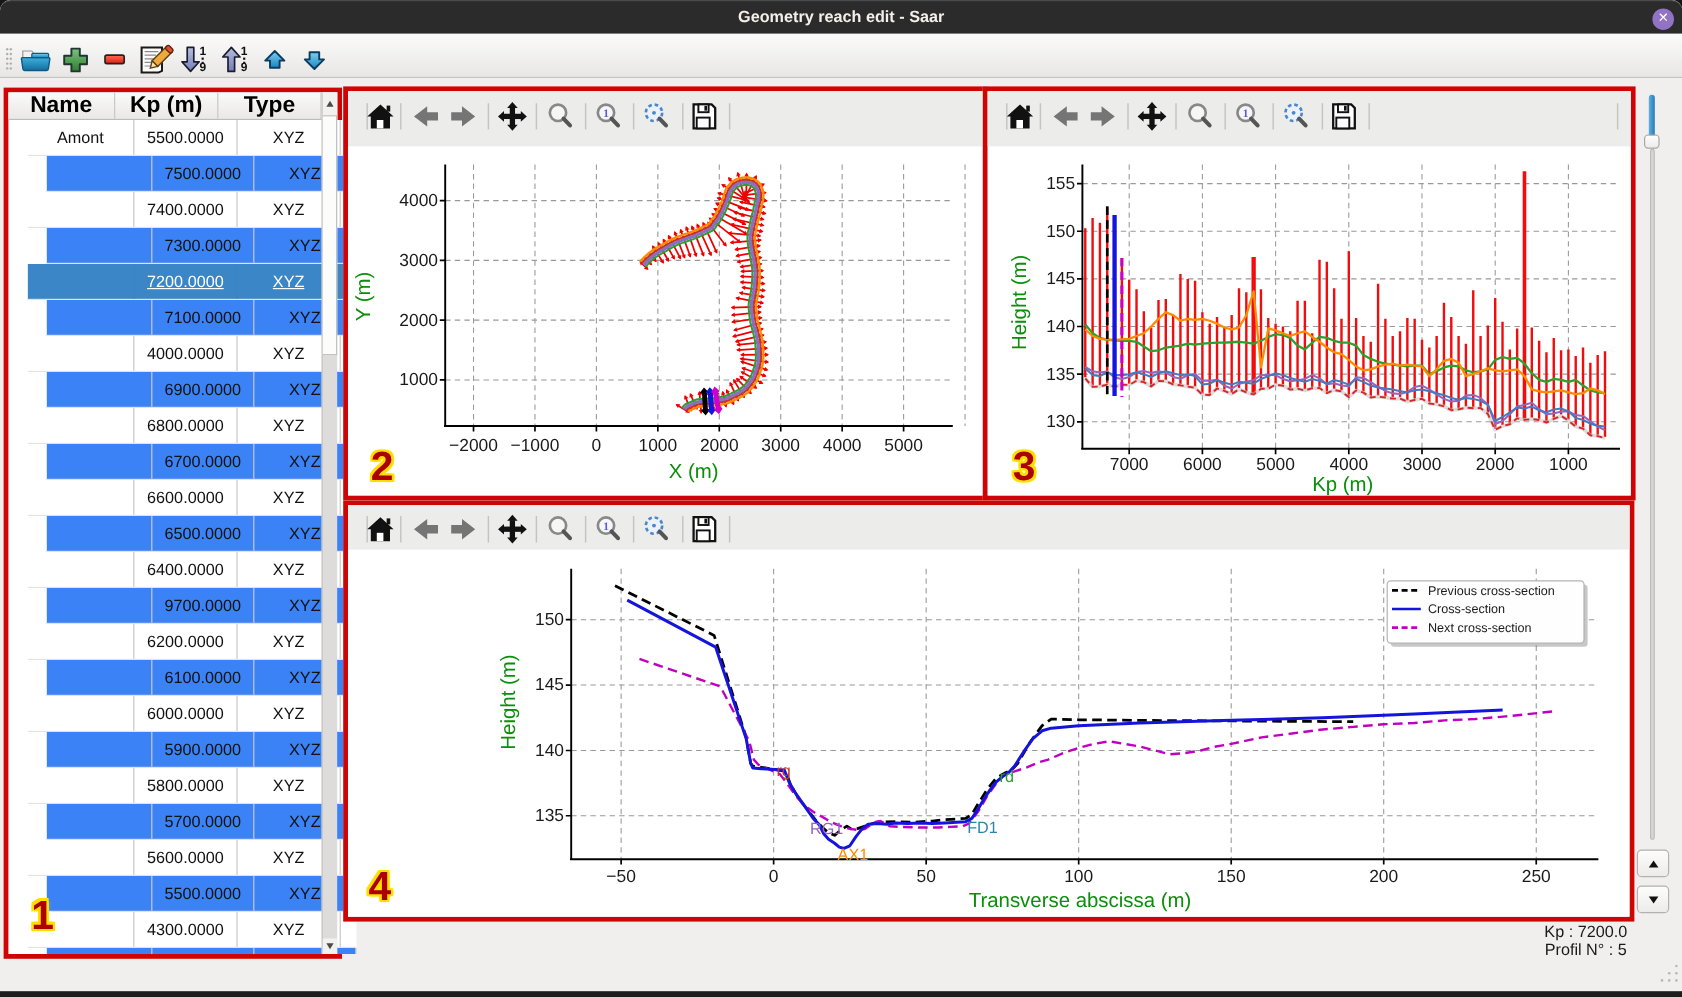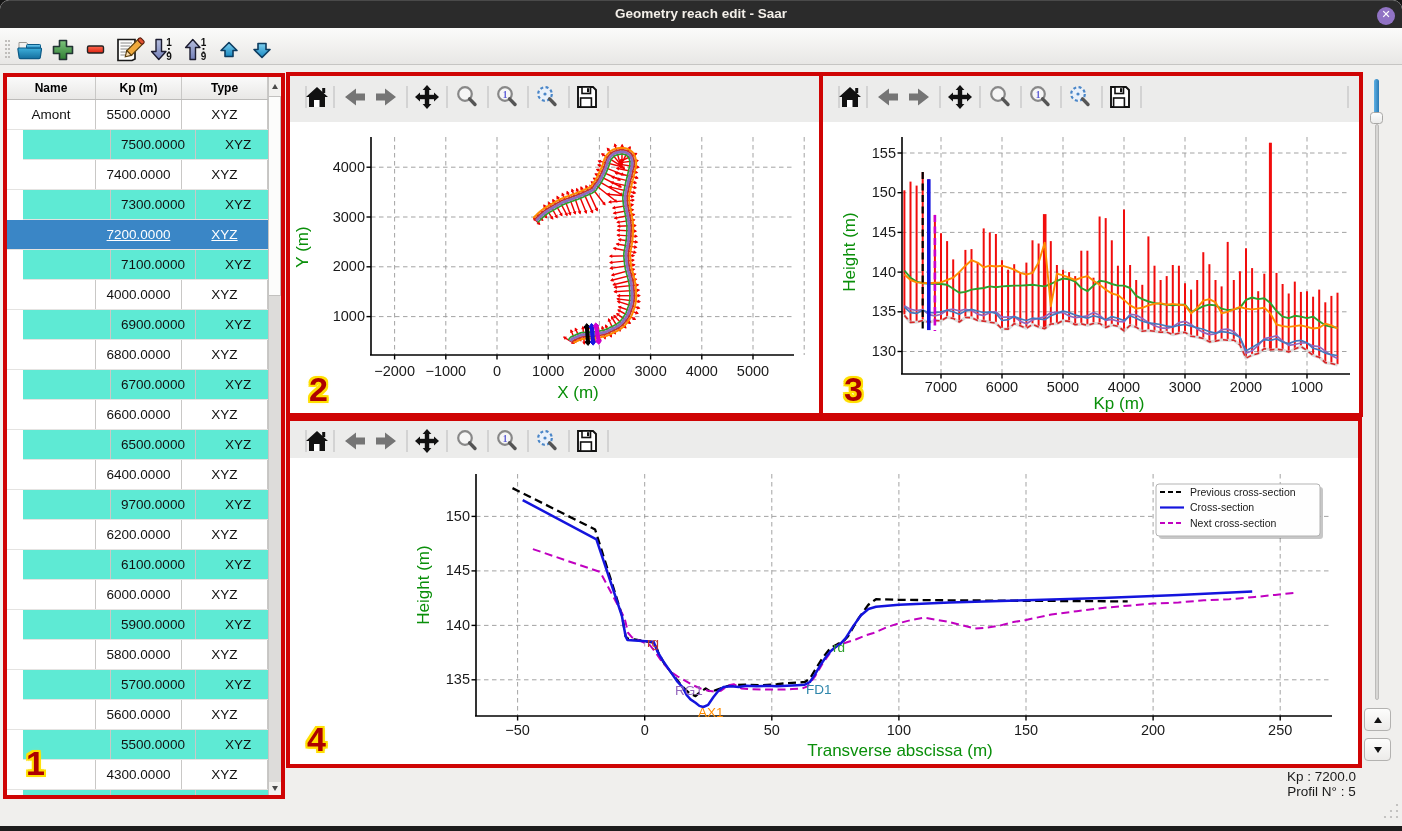--- a/index.html
+++ b/index.html
@@ -19,30 +19,30 @@
 #p1 { left:3px; top:73px; width:282px; height:726px; background:#fff; }
 #p2 { left:286px; top:72px; width:537px; height:345px; }
 #p3 { left:819px; top:72px; width:544px; height:345px; }
 #p4 { left:286px; top:417px; width:1076px; height:351px; }
 .mtb { position:absolute; left:0; top:0; width:100%; height:46px; background:#ececeb; }
 #p4 .mtb { height:37px; }
 .fig { position:absolute; left:0; }
 
 #thead { position:absolute; left:0; top:0; width:274px; height:23px;
   background:linear-gradient(#fafafa,#e9e8e6); border-bottom:1px solid #bdbcba;
-  display:flex; font-weight:bold; font-size:12px; }
+  display:flex; font-weight:bold; font-size:19px; }
 #thead div, .trow div { height:100%; display:flex; align-items:center; justify-content:center; }
 #thead .c1, .trow .c1 { width:89px; border-right:1px solid #c9c8c6; }
 #thead .c2, .trow .c2 { width:86px; border-right:1px solid #c9c8c6; }
 #thead .c3, .trow .c3 { width:86px; border-right:1px solid #c9c8c6; }
-#tbody { position:absolute; left:0; top:23px; width:274px; height:695px; overflow:hidden;
+#tbody { position:absolute; left:16px; top:23px; width:274px; height:695px; overflow:hidden;
   background:#fff; }
 .trow { display:flex; height:30px; font-size:13.5px; color:#111; background:#fff;
   border-bottom:1px solid #e4e3e1; }
-.trow.alt { background:#5eead4;margin-left:16px; }
+.trow.alt { background:#3b82f6;margin-left:16px; }
 .trow.sel { background:#3a86c6; color:#fff;text-decoration:underline; }
 .trow.sel div { border-right-color:#3a86c6; }
 
 #tsb { position:absolute; right:0; top:0; width:13px; height:718px; background:#dddcda;
   border-left:1px solid #c6c5c3; }
 #tsb-up { position:absolute; top:0; left:0; width:100%; height:19px; background:#f2f1ef; }
 #tsb-up:before { content:""; position:absolute; left:3px; top:7px; border-left:3.5px solid transparent;
   border-right:3.5px solid transparent; border-bottom:5px solid #4a4a4a; }
 #tsb-thumb { position:absolute; top:19px; left:0; width:12px; height:200px; background:#fcfcfb;
   border:1px solid #c2c1bf; border-left:none; }

